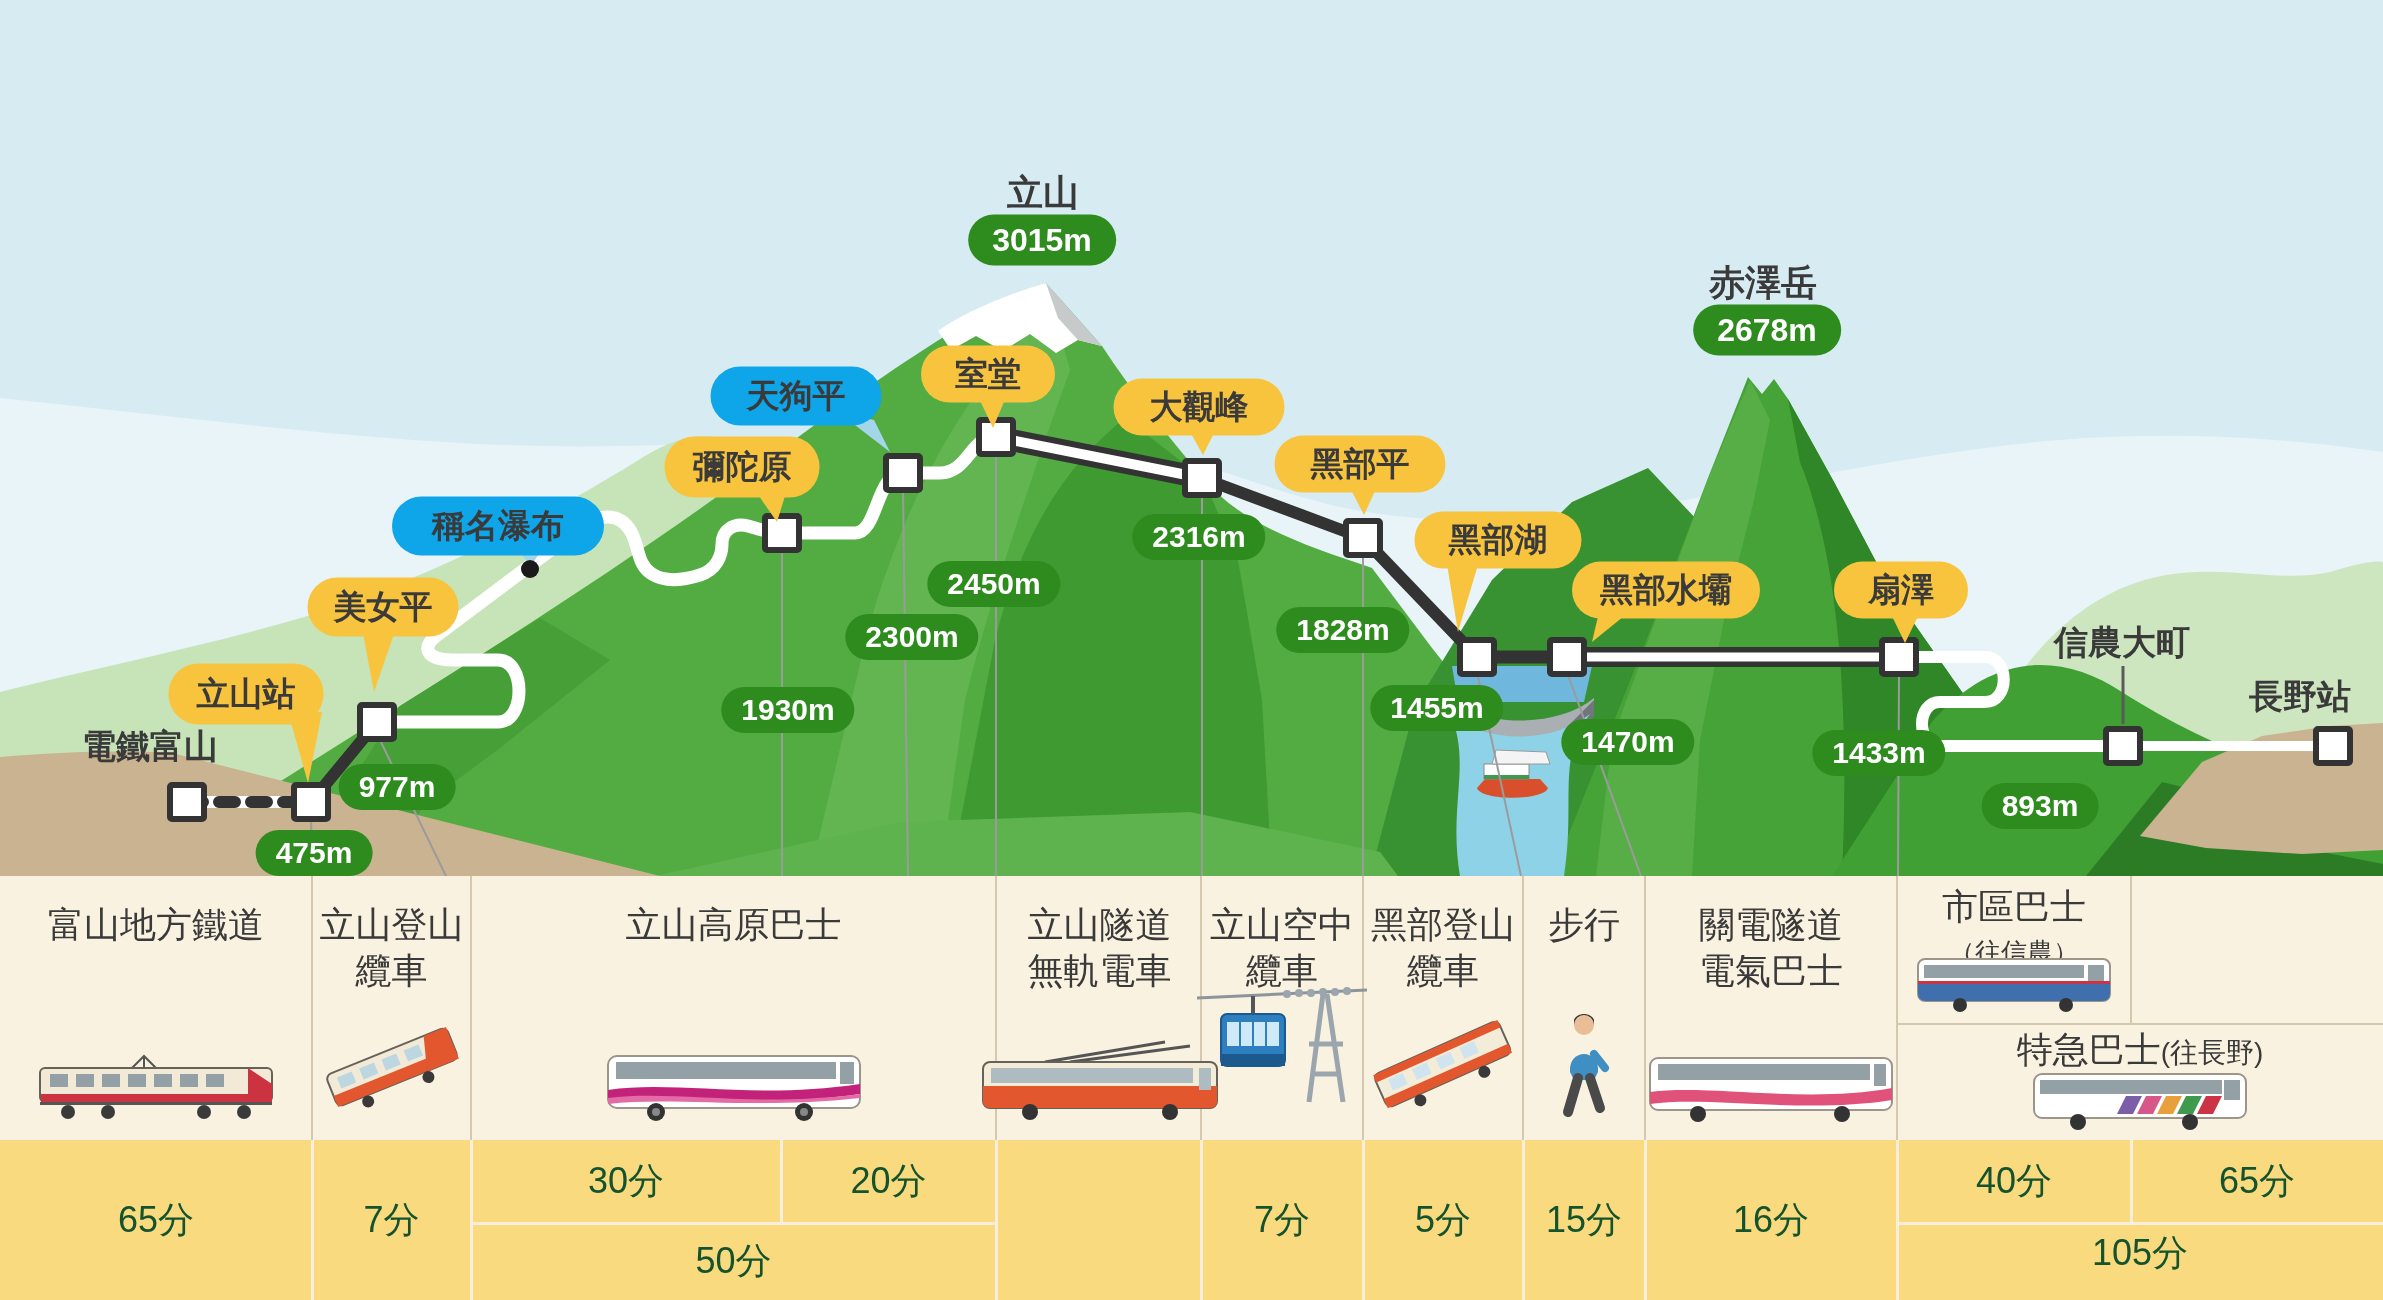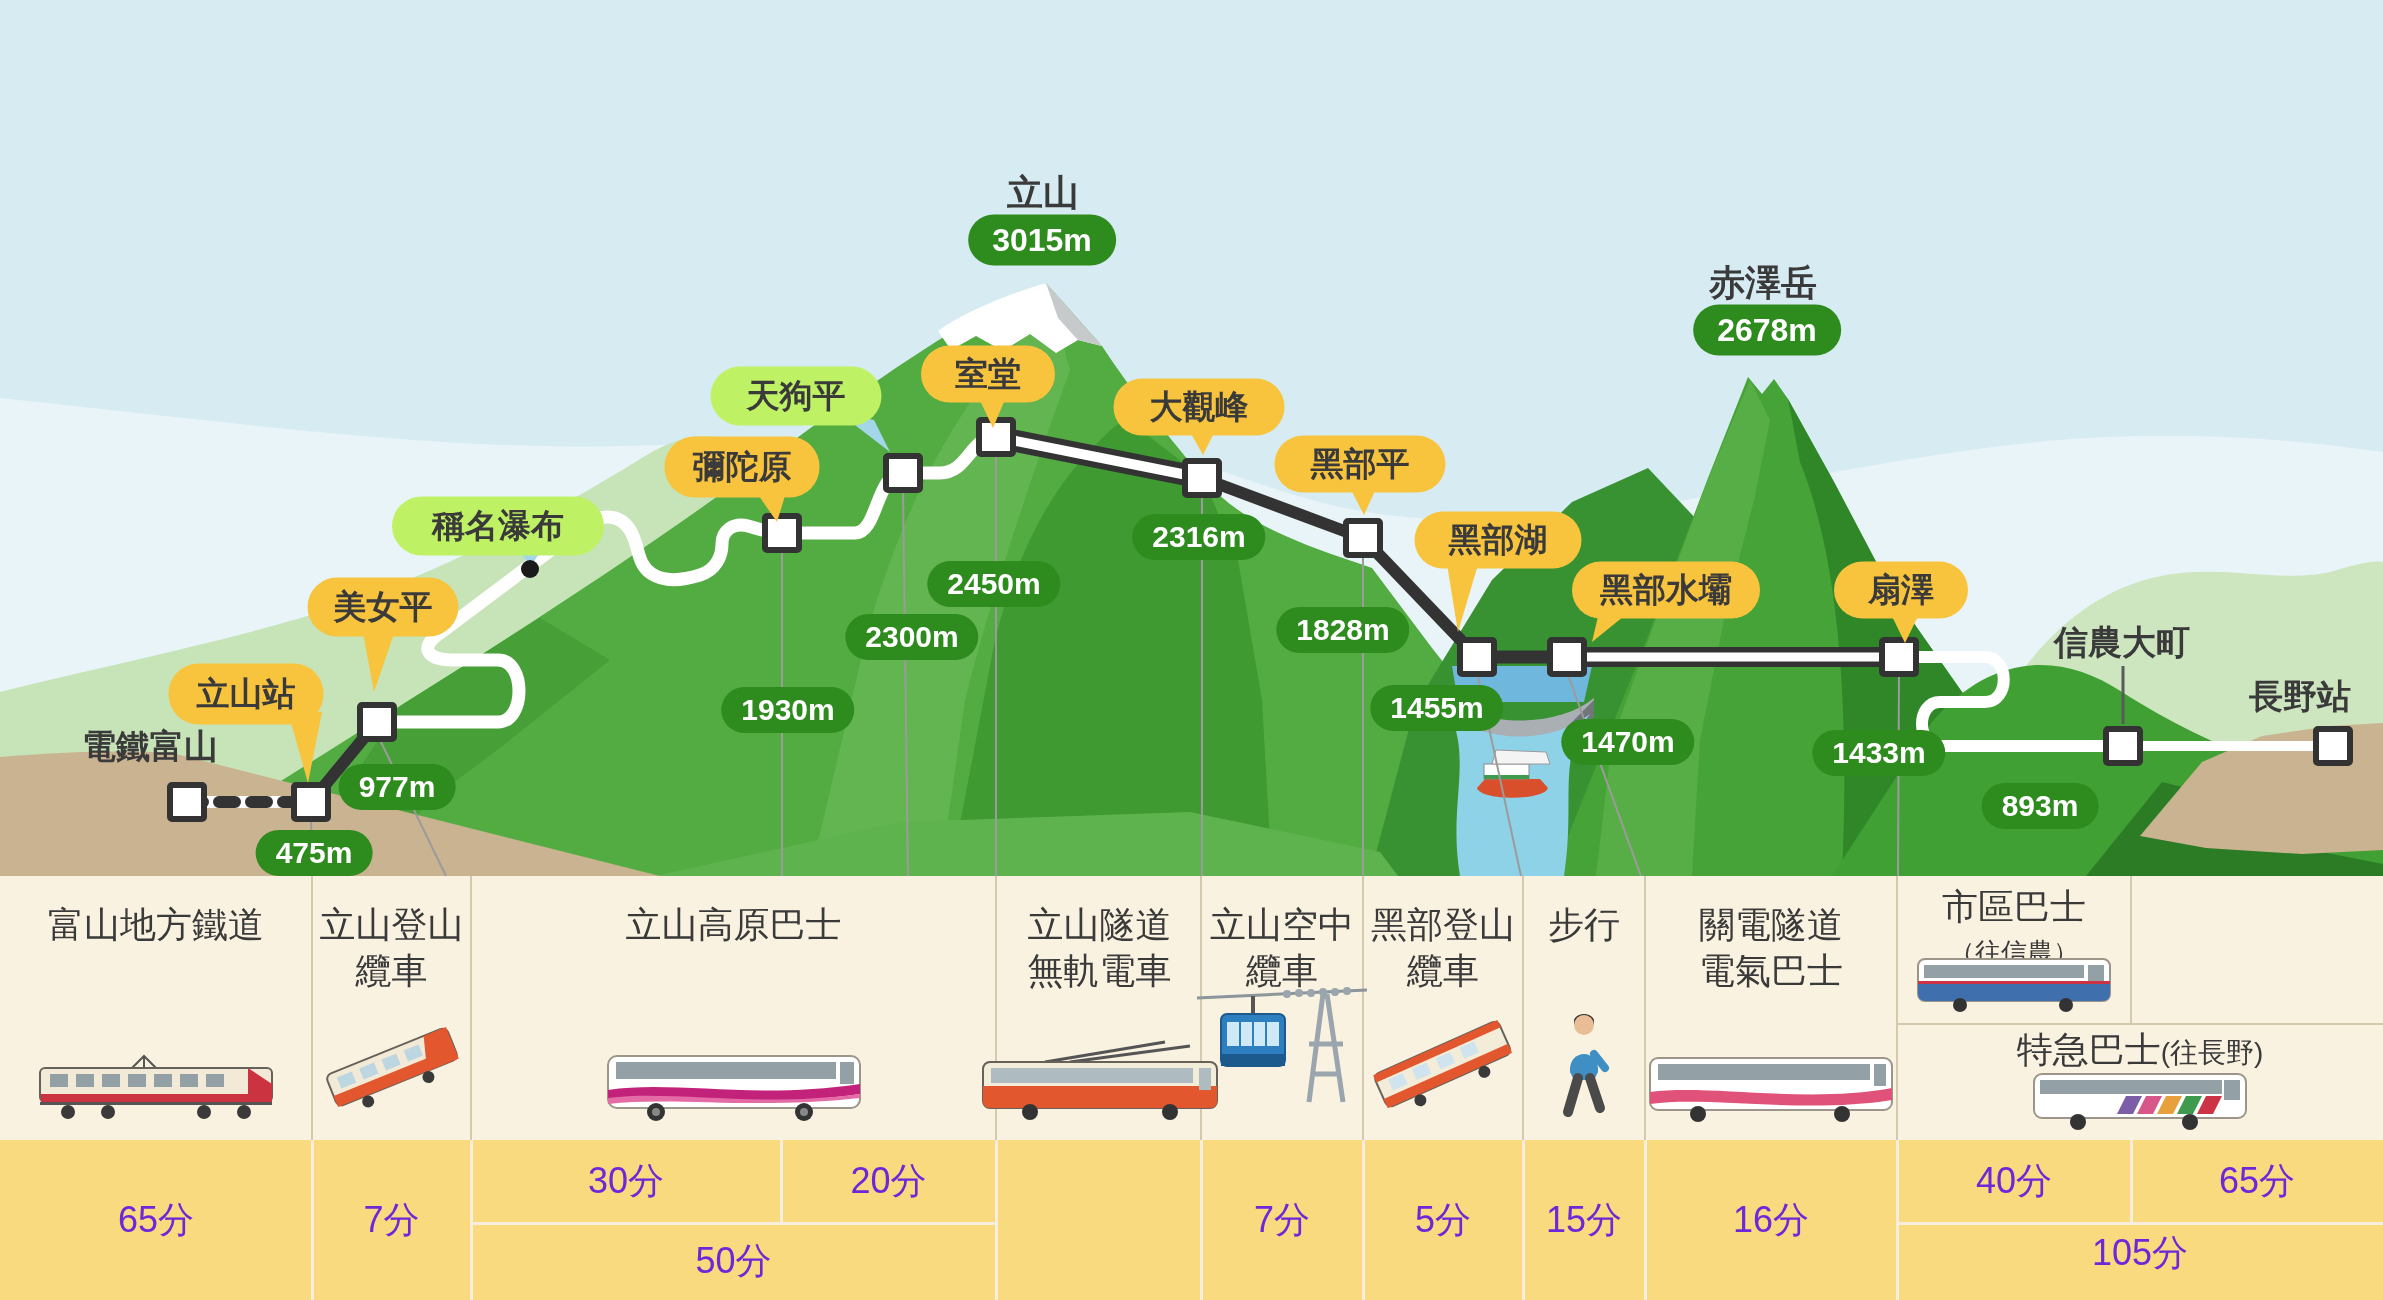--- a/index.html
+++ b/index.html
@@ -3,41 +3,41 @@
 <meta charset="utf-8">
 <style>
   html,body{margin:0;padding:0;background:#fff;}
   .stage{position:relative;width:2383px;height:1300px;overflow:hidden;
          font-family:"Liberation Sans","DejaVu Sans",sans-serif;color:#3a3a3a;}
   .stage svg.terrain{position:absolute;left:0;top:0;}
   .abs{position:absolute;transform:translate(-50%,-50%);}
   .bubble{display:flex;align-items:center;justify-content:center;
           border-radius:30px;font-weight:700;font-size:33px;color:#3a3a3a;white-space:nowrap;}
   .bubble.yellow{background:#f8c43e;}
-  .bubble.blue{background:#bef264;}
+  .bubble.blue{background:#0ea5e9;}
   .pill{display:flex;align-items:center;justify-content:center;background:#2e8b1d;color:#fff;
         font-weight:700;font-size:30px;border-radius:26px;padding:6px 20px;white-space:nowrap;}
   .pill.big{font-size:32px;padding:7px 24px;}
   .plain-label{font-size:34px;font-weight:600;white-space:nowrap;}
   .peak-label{font-size:36px;font-weight:600;white-space:nowrap;}
 
   
   .tbl{position:absolute;left:0;top:876px;width:2383px;height:424px;}
   .tbl .hdr-bg{position:absolute;left:0;top:0;width:2383px;height:264px;background:#faf2e0;}
   .tbl .time-bg{position:absolute;left:0;top:264px;width:2383px;height:160px;background:#f9da7e;}
   .vline-h{position:absolute;width:2px;background:#d5c9ad;top:0;height:264px;}
   .vline-t{position:absolute;width:3px;background:#f7eedd;}
   .hline-h{position:absolute;height:2px;background:#d5c9ad;}
   .hline-t{position:absolute;height:3px;background:#f7eedd;}
   .cell{position:absolute;}
   .cell-label{position:absolute;top:26px;left:0;width:100%;text-align:center;
               font-size:36px;line-height:46px;font-weight:500;color:#3a3a3a;}
   .icon-wrap{position:absolute;left:50%;transform:translateX(-50%);}
   .time-cell{position:absolute;display:flex;align-items:center;justify-content:center;
-             font-size:36px;font-weight:500;color:#6d28d9;}
+             font-size:36px;font-weight:500;color:#14532d;}
   .sub-note{font-size:26px;font-weight:500;}
 </style>
 </head>
 <body>
 
 <div class="stage">
 
   <svg class="terrain" width="2383" height="876" viewBox="0 0 2383 876">
 
     <rect width="2383" height="876" fill="#d7ebf2"></rect>

